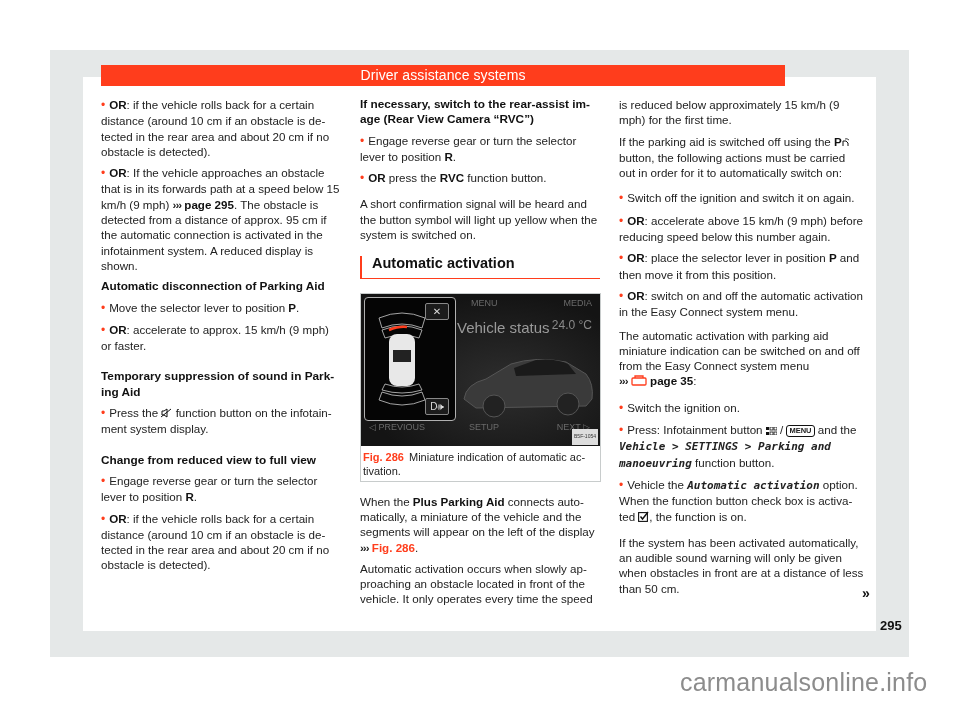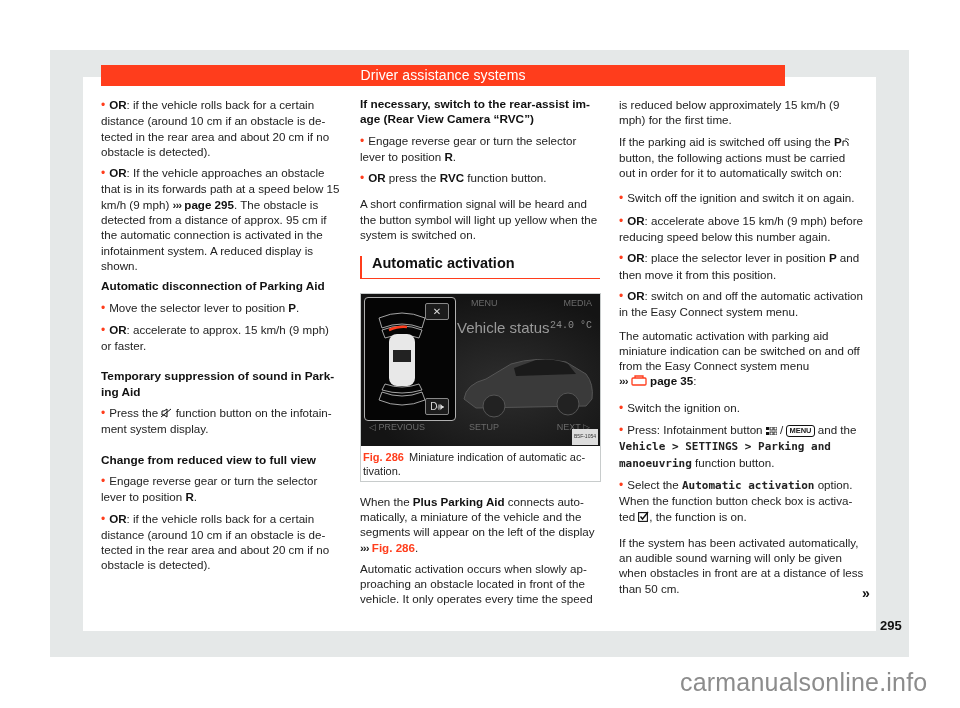--- a/index.html
+++ b/index.html
@@ -16,31 +16,31 @@
   .col-2 { left: 360px; width: 240px; }
   .col-3 { left: 619px; width: 245px; }
 
   .p { margin-bottom: 6px; }
   .bullet::before { content: "\2022"; color: #ff3d1c; margin-right: 4px; font-size: 12px; }
   b { font-weight: bold; color: #111; }
   .h { font-weight: bold; font-size: 11.8px; margin-top: 10px; margin-bottom: 5px; color: #111; }
   .h.first { margin-top: 0; }
   .link-red { color: #ff3d1c; font-weight: bold; }
   .arrows { font-weight: bold; letter-spacing: -1px; }
-  .mono { font-family: "DejaVu Sans Mono", "Liberation Mono", monospace; font-weight: bold; font-size: 11px; }
+  .mono { font-family: "DejaVu Sans Mono", "Liberation Mono", monospace; font-weight: bold; font-size: 11px; font-style: italic; }
   .gap { height: 10px; }
 
   .section-head { margin-top: 14px; margin-bottom: 14px; border-left: 2px solid #ff3d1c; border-bottom: 1.5px solid #ff3d1c;
     padding: 0 0 6px 10px; font-weight: bold; font-size: 14.5px; color: #111; }
 
   .figure { width: 241px; border: 1px solid #c8cccc; background: #fff; }
   .fig-img { position: relative; width: 239px; height: 152px; background: radial-gradient(ellipse at 60% 60%, #2e2e2e 0%, #141414 70%); overflow: hidden; }
   .fig-tab { position: absolute; top: 2px; font-size: 9px; color: #6a6a6a; }
   .fig-title { position: absolute; top: 26px; left: 96px; font-size: 15px; color: #9a9a9a; }
-  .fig-temp { position: absolute; top: 24px; right: 8px; font-size: 10px; color: #8a8a8a; font-family: Liberation Mono, monospace; }
+  .fig-temp { position: absolute; top: 24px; right: 8px; font-size: 12px; color: #8a8a8a; }
   .fig-bottom { position: absolute; bottom: 10px; font-size: 9px; color: #6a6a6a; }
   .fig-code { position: absolute; right: 2px; bottom: 1px; font-size: 5px; background: #ddd; color: #333; padding: 0 2px; }
   .fig-car { position: absolute; left: 95px; top: 50px; width: 140px; height: 75px; }
   .overlay { position: absolute; left: 3px; top: 3px; width: 92px; height: 124px; border: 1px solid #b0b0b0; border-radius: 4px; background: #050505; }
   .ov-btn { position: absolute; right: 6px; width: 24px; height: 17px; border: 1px solid #888; border-radius: 2px; color: #ddd; font-size: 10px; text-align: center; line-height: 15px; background: #1c1c1c; }
   .caption { padding: 4px 2px 3px 2px; font-size: 11px; line-height: 14px; color: #222; }
   .fig-label { color: #ff3d1c; font-weight: bold; margin-right: 5px; }
 
   .continue-mark { position: absolute; left: 862px; top: 585px; font-size: 14px; font-weight: bold; color: #111; }
   .page-num { position: absolute; left: 880px; top: 618px; font-size: 13px; font-weight: bold; color: #111; }
@@ -137,21 +137,21 @@
   <div class="gap" style="height:4px"></div>
   <div class="p bullet">Switch the ignition on.</div>
   <div class="p bullet"><span>Press: Infotainment button </span><span class="icon-inline"><svg width="11" height="8" viewBox="0 0 11 8">
           <rect x="0" y="0" width="3" height="3" fill="#111"></rect>
           <rect x="4" y="0" width="3" height="3" fill="none" stroke="#111" stroke-width="0.8"></rect>
           <rect x="8" y="0" width="3" height="3" fill="none" stroke="#111" stroke-width="0.8"></rect>
           <rect x="0" y="5" width="3" height="3" fill="#111"></rect>
           <rect x="4" y="5" width="3" height="3" fill="none" stroke="#111" stroke-width="0.8"></rect>
           <rect x="8" y="5" width="3" height="3" fill="none" stroke="#111" stroke-width="0.8"></rect>
         </svg></span><span> / </span><span class="menu-key">MENU</span><span> and the </span><span class="mono">Vehicle &gt; SETTINGS &gt; Parking and manoeuvring</span><span> function button.</span></div>
-  <div class="p bullet"><span>Select the </span><span class="mono">Automatic activation</span><span> option. When the function button check box is activa­ted </span><span class="icon-inline"><svg width="11" height="11" viewBox="0 0 11 11">
+  <div class="p bullet"><span>Vehicle the </span><span class="mono">Automatic activation</span><span> option. When the function button check box is activa­ted </span><span class="icon-inline"><svg width="11" height="11" viewBox="0 0 11 11">
           <rect x="0.6" y="1.6" width="8.8" height="8.8" fill="none" stroke="#111" stroke-width="1.1"></rect>
           <path d="M2.5 5.5L4.5 8L10 1" fill="none" stroke="#111" stroke-width="1.4"></path>
         </svg></span><span>, the function is on.</span></div>
   <div class="p" style="margin-top:10px">If the system has been activated automati­cally, an audible sound warning will only be given when obstacles in front are at a dis­tance of less than 50 cm.</div>
 </div>
 
 <div class="continue-mark">»</div>
 <div class="page-num">295</div>
 <div class="watermark">carmanualsonline.info</div>
 

